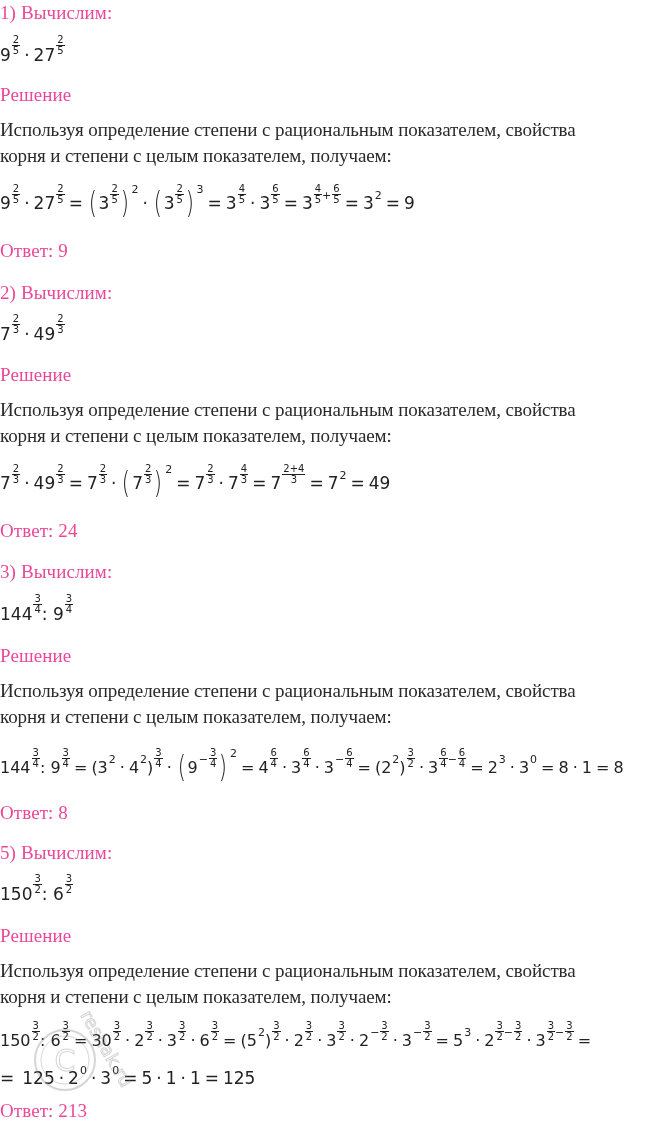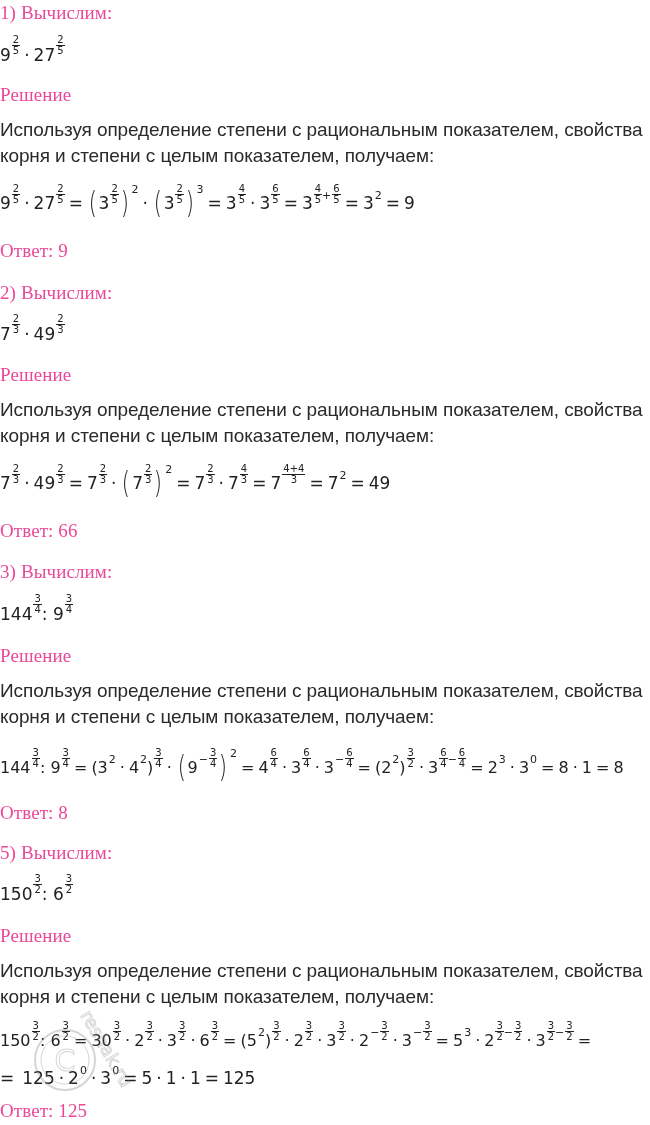--- a/index.html
+++ b/index.html
@@ -1,20 +1,20 @@
 <!DOCTYPE html>
 <html><head>
 <meta charset="utf-8">
 <style>
   html, body { margin:0; padding:0; background:#ffffff; }
   body { width:650px; height:1125px; position:relative; overflow:hidden;
          font-family:"DejaVu Serif", serif; color:#222; }
   .line { position:absolute; left:0; white-space:nowrap; }
   .txt { font-family:"Liberation Serif", serif; font-size:19px; color:#ec4899; letter-spacing:0.1px; }
-  .para { font-family:Liberation Sans, sans-serif; font-size:19px; color:#2a2a2a; line-height:26px; letter-spacing:-0.1px; }
+  .para { font-family:Liberation Serif, serif; font-size:19px; color:#2a2a2a; line-height:26px; letter-spacing:-0.1px; }
   .math { font-family:"DejaVu Sans", sans-serif; font-size:17px; color:#222; display:flex; align-items:center; }
   .base { display:inline-block; }
   .sup { display:inline-flex; flex-direction:column; align-items:center; font-size:10px; line-height:10px; position:relative; top:-9px; margin-left:1px; }
   .sup .num { border-bottom:1px solid #222; padding:0 1px; }
   .sup .den { padding:0 1px; }
   .sup-plain { font-size:11px; position:relative; top:-8px; margin-left:1px; }
   .op { margin:0 4px; }
   .paren { font-size:30px; line-height:30px; font-weight:200; transform:scaleX(0.7); display:inline-block; }
   .watermark { position:absolute; left:20px; top:985px; width:120px; height:120px; pointer-events:none; opacity:0.35; }
 </style>
@@ -151,30 +151,30 @@
     </span>
     <span class="op">·</span>
   <span>7</span>
     <span class="sup">
       <span class="num">4</span>
       <span class="den">3</span>
     </span>
     <span class="op">=</span>
   <span>7</span>
     <span class="sup">
-      <span class="num">4+4</span>
+      <span class="num">2+4</span>
       <span class="den">3</span>
     </span>
   <span class="op">=</span>
     <span>7</span>
     <span class="sup-plain">2</span>
     <span class="op">=</span>
     <span>49</span>
 </div>
-<div class="line txt" style="top:520px">Ответ: 66</div>
+<div class="line txt" style="top:520px">Ответ: 24</div>
 
 <div class="line txt" style="top:561px">3) Вычислим:</div>
 <div class="line math" style="top:603px">
   <span>144</span>
     <span class="sup">
       <span class="num">3</span>
       <span class="den">4</span>
     </span>
     <span>:&nbsp;</span>
   <span>9</span>
@@ -398,20 +398,20 @@
     <span class="sup-plain">0</span>
   <span class="op">=</span>
     <span>5</span>
     <span class="op">·</span>
     <span>1</span>
     <span class="op">·</span>
     <span>1</span>
     <span class="op">=</span>
     <span>125</span>
 </div>
-<div class="line txt" style="top:1100px">Ответ: 125</div>
+<div class="line txt" style="top:1100px">Ответ: 213</div>
 
 <svg class="watermark" viewBox="0 0 120 120">
   <circle cx="45" cy="75" r="30" fill="none" stroke="#888" stroke-width="2"></circle>
   <circle cx="45" cy="75" r="24" fill="none" stroke="#888" stroke-width="1"></circle>
   <text x="45" y="86" text-anchor="middle" font-size="30" fill="none" stroke="#888" font-family="DejaVu Sans, sans-serif">C</text>
   <text x="60" y="30" font-size="18" fill="none" stroke="#888" transform="rotate(60 60 30)" font-family="DejaVu Sans, sans-serif">reshak.ru</text>
 </svg>
 
 </body></html>

